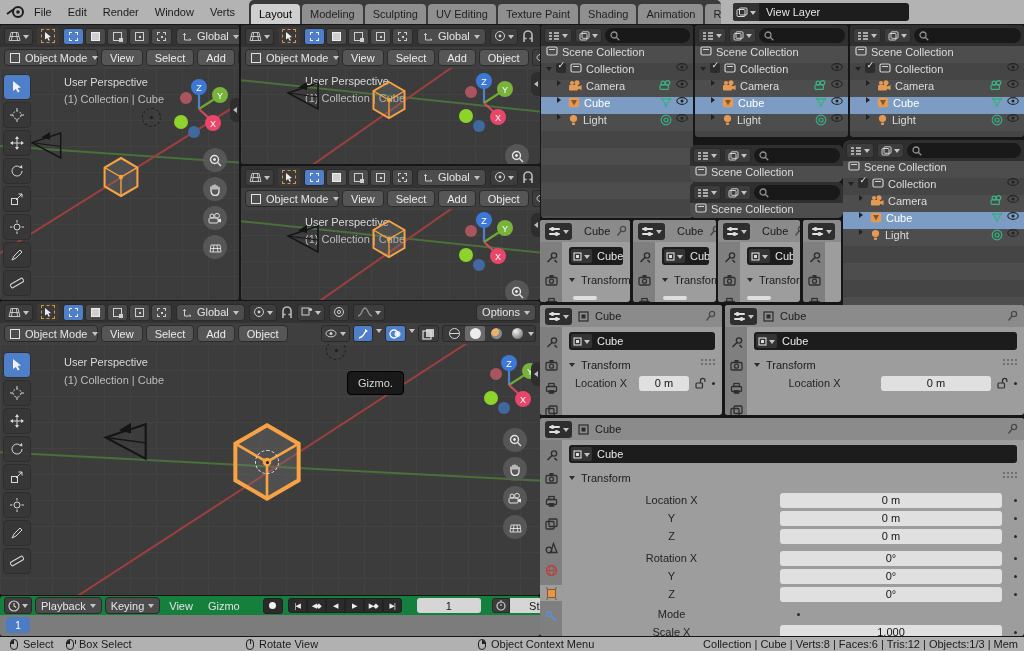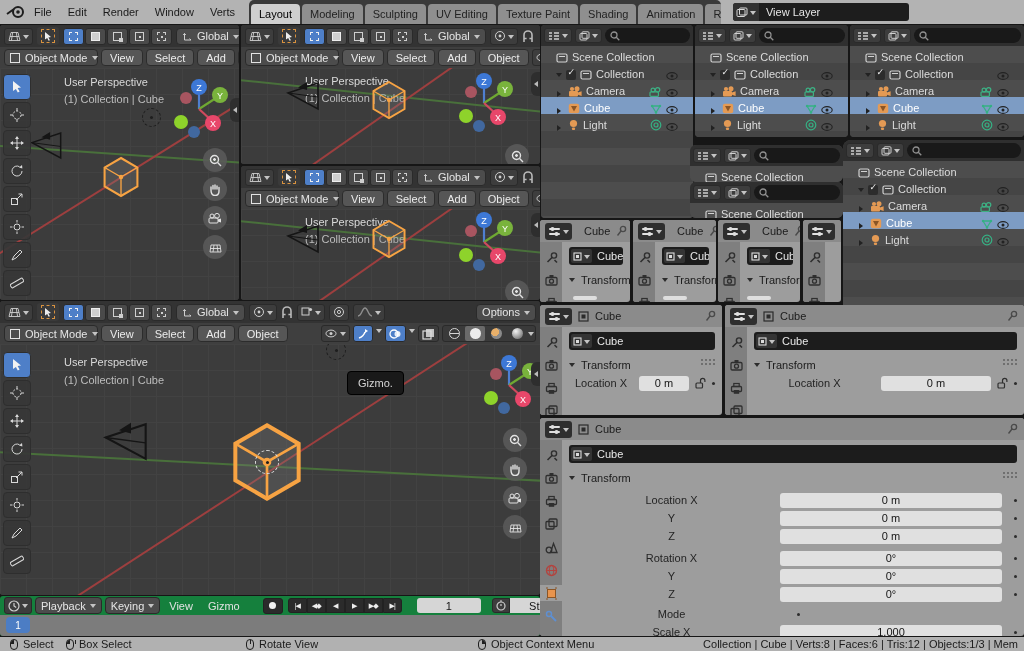--- a/index.html
+++ b/index.html
@@ -96,21 +96,21 @@
 .framepill{position:absolute;left:6px;top:2px;width:24px;height:16px;background:#4c7dc4;border-radius:4px;color:#fff;
  display:flex;align-items:center;justify-content:center}
 
 
 .out{position:absolute;overflow:hidden;border-radius:4px;background:#484848}
 .oh{height:21px;background:#2f2f2f;display:flex;gap:3px;align-items:center;padding:0 3px}
 .oh .chip{height:15px}
 .osearch{flex:1;height:15px;background:#191919;border-radius:8px;display:flex;align-items:center;padding:0 5px;min-width:0}
 .otree{position:absolute;left:0;right:0;top:21px;bottom:0;
  background:repeating-linear-gradient(#4d4d4d 0 17px,#454545 17px 34px)}
-.orow{height:17px;display:flex;align-items:flex-end;gap:4px;padding:0 15px;color:#dcdcdc;white-space:nowrap}
+.orow{height:17px;display:flex;align-items:flex-start;gap:4px;padding:0 5px;color:#dcdcdc;white-space:nowrap}
 .orow.sel{background:#7d9cc4;color:#fff}
 .orow .eye{margin-left:auto;flex:none}
 .ind1{padding-left:14px}
 .trid{width:0;height:0;border:3.5px solid transparent;border-top:4.5px solid #222;margin-top:4px;flex:none}
 .trir{width:0;height:0;border:3.5px solid transparent;border-left:4.5px solid #222;margin-left:2px;flex:none}
 .ochk{width:10px;height:10px;background:#2c2c2c;border-radius:2px;position:relative;flex:none}
 .ochk::after{content:"✓";position:absolute;left:1.5px;top:-3px;color:#eee;font-size:9px}
 
 
 .pp{position:absolute;overflow:hidden;border-radius:3px;background:#9d9d9d;color:#1b1b1b}

